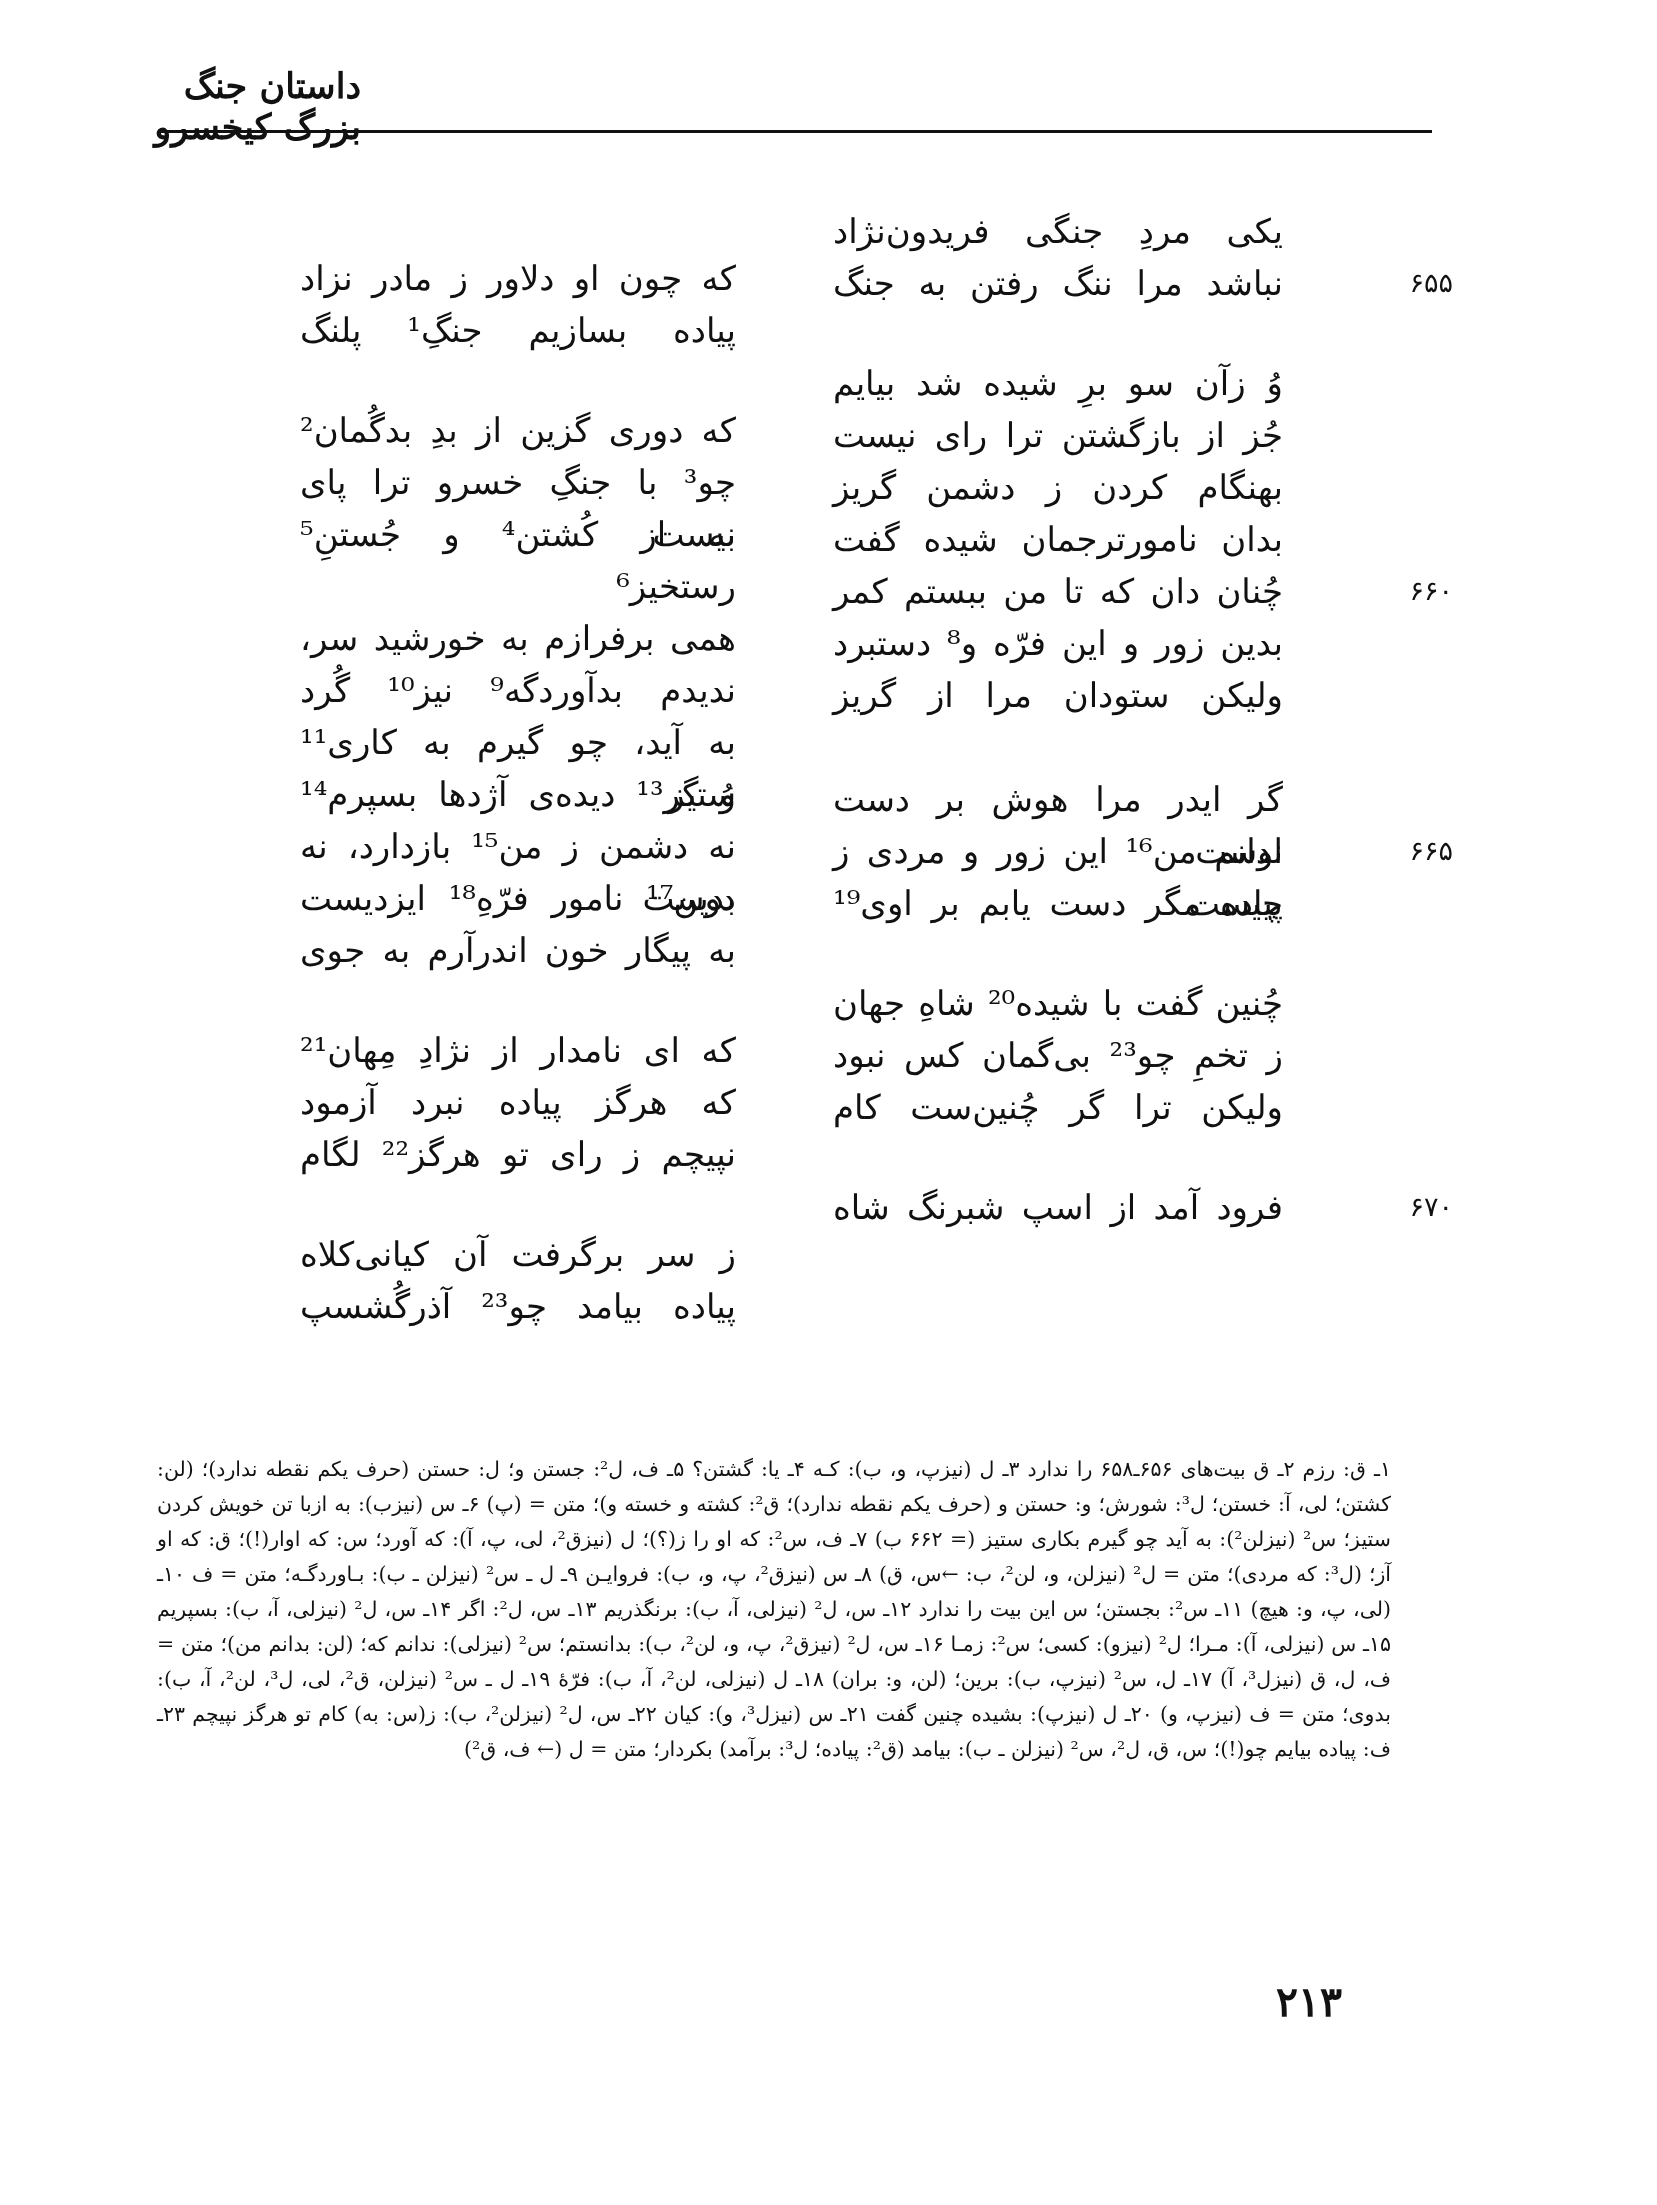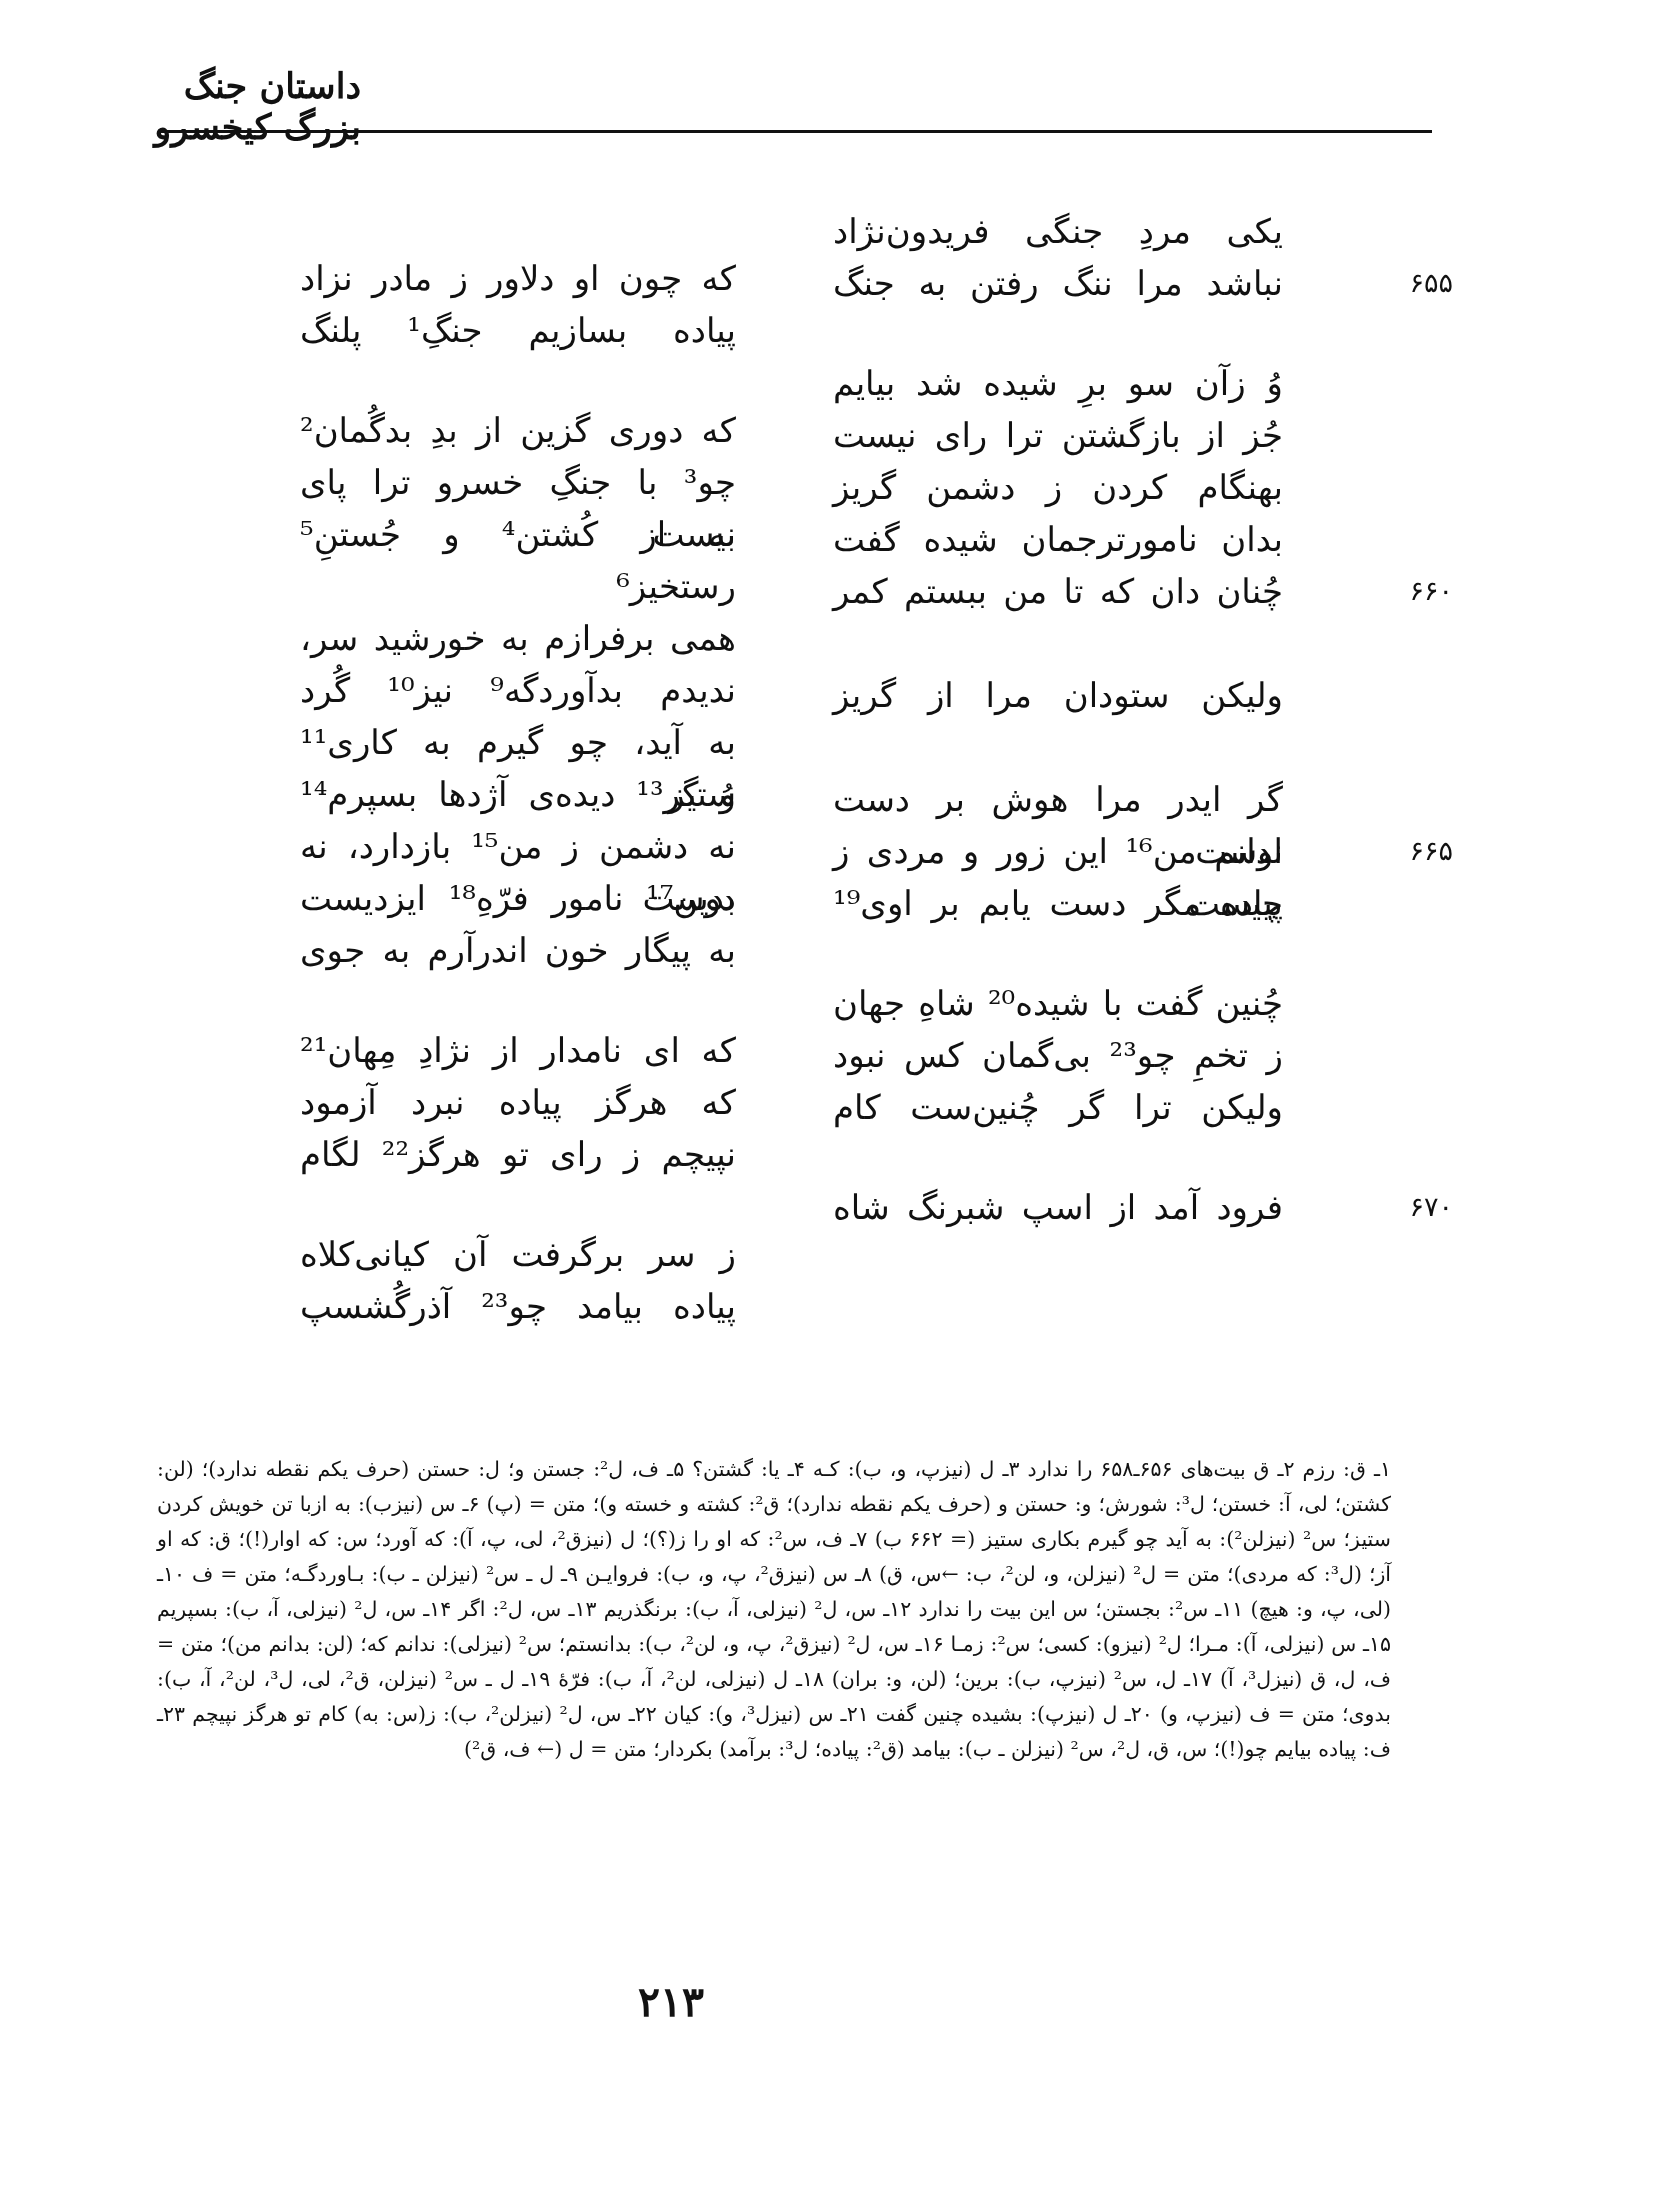--- a/index.html
+++ b/index.html
@@ -11,21 +11,21 @@
   .verses { position: absolute; left: 0; top: 205px; width: 1658px; }
   .couplet-group { margin-bottom: 48px; }
   .verse-row { position: relative; height: 52px; direction: rtl; }
   .hemi-right { position: absolute; right: 375px; width: 450px; text-align: justify; text-align-last: justify;
                 font-size: 34px; line-height: 52px; }
   .hemi-left { position: absolute; left: 300px; width: 436px; text-align: justify; text-align-last: justify;
                font-size: 34px; line-height: 52px; margin-top: 47px; }
   .verse-num { position: absolute; right: 205px; font-size: 27px; line-height: 52px; direction: rtl; }
   .footnotes { position: absolute; left: 157px; top: 1452px; width: 1234px; direction: rtl; text-align: justify;
                font-size: 20.5px; line-height: 35px; }
-  .page-number { position: absolute; left: 0; width: 1342px; top: 1978px; text-align: center;
+  .page-number { position: absolute; left: 0; width: 1342px; top: 1978px; text-align: right;
                  font-size: 41px; font-weight: bold; direction: rtl; }
 </style>
 </head>
 <body>
 
 <div class="running-head">داستان جنگ بزرگ کیخسرو</div>
 <div class="head-rule"></div>
 
 <div class="verses" id="verses">
     <div class="couplet-group">
@@ -60,20 +60,21 @@
         <span class="verse-num"></span>
         <span class="hemi-right">بدان نامورترجمان شیده گفت</span>
       </div>
       <div class="verse-row">
         <span class="verse-num">۶۶۰</span>
         <span class="hemi-right">چُنان دان که تا من ببستم کمر</span>
         <span class="hemi-left">همی برفرازم به خورشید سر،</span>
       </div>
       <div class="verse-row">
         <span class="verse-num"></span>
+        <span class="hemi-right">بدین زور و این فرّه و⁸ دستبرد</span>
         <span class="hemi-left">ندیدم بدآوردگه⁹ نیز¹⁰ گُرد</span>
       </div>
       <div class="verse-row">
         <span class="verse-num"></span>
         <span class="hemi-right">ولیکن ستودان مرا از گریز</span>
         <span class="hemi-left">به آید، چو گیرم به کاری¹¹ ستیز</span>
       </div>
       <div class="verse-row">
         <span class="verse-num"></span>
         <span class="hemi-left">وُ گر¹³ دیده‌ی آژدها بسپرم¹⁴</span>

